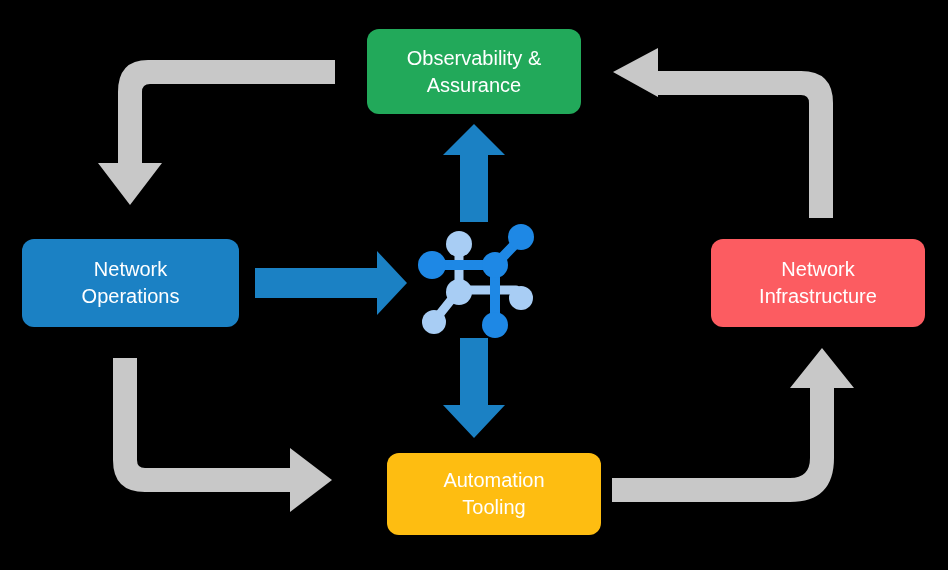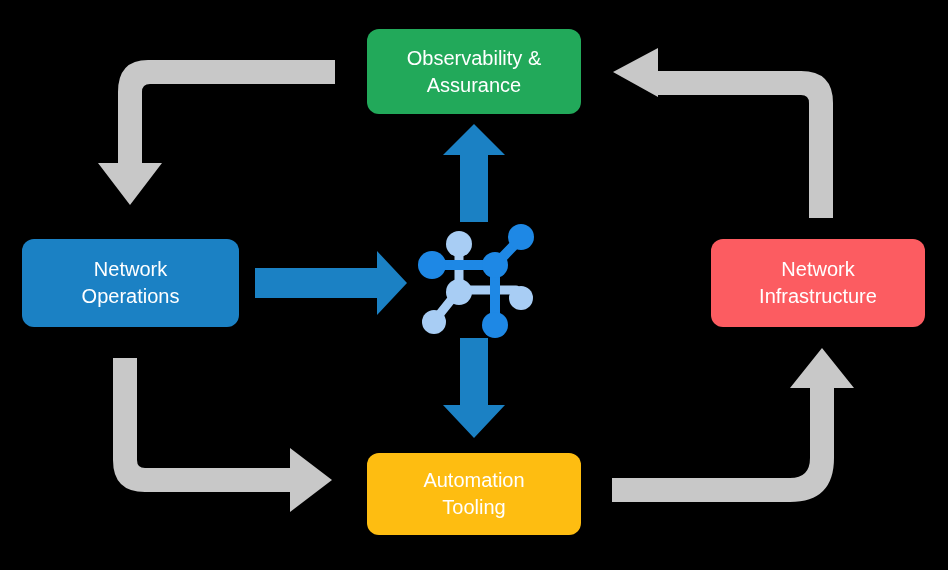--- a/index.html
+++ b/index.html
@@ -161,18 +161,18 @@
   <div class="node-box" id="box-netops" style="background: rgb(27, 129, 196); color: rgb(255, 255, 255);">
     <span class="node-label">Network
 Operations</span>
   </div>
 
   <div class="node-box" id="box-netinfra" style="background: rgb(252, 92, 97); color: rgb(255, 255, 255);">
     <span class="node-label">Network
 Infrastructure</span>
   </div>
 
-  <div class="node-box" id="box-automation" style="background: rgb(254, 189, 17); color: rgb(255, 255, 255);">
+  <div class="node-box" id="box-automation" style="background: rgb(254, 189, 17); color: rgb(255, 255, 255); margin-left: 20px;">
     <span class="node-label">Automation
 Tooling</span>
   </div>
 
 </div>
 
 </body></html>

